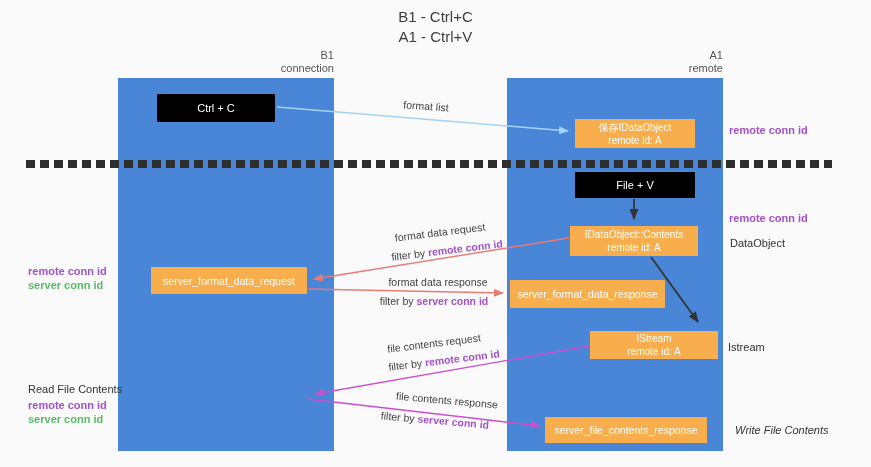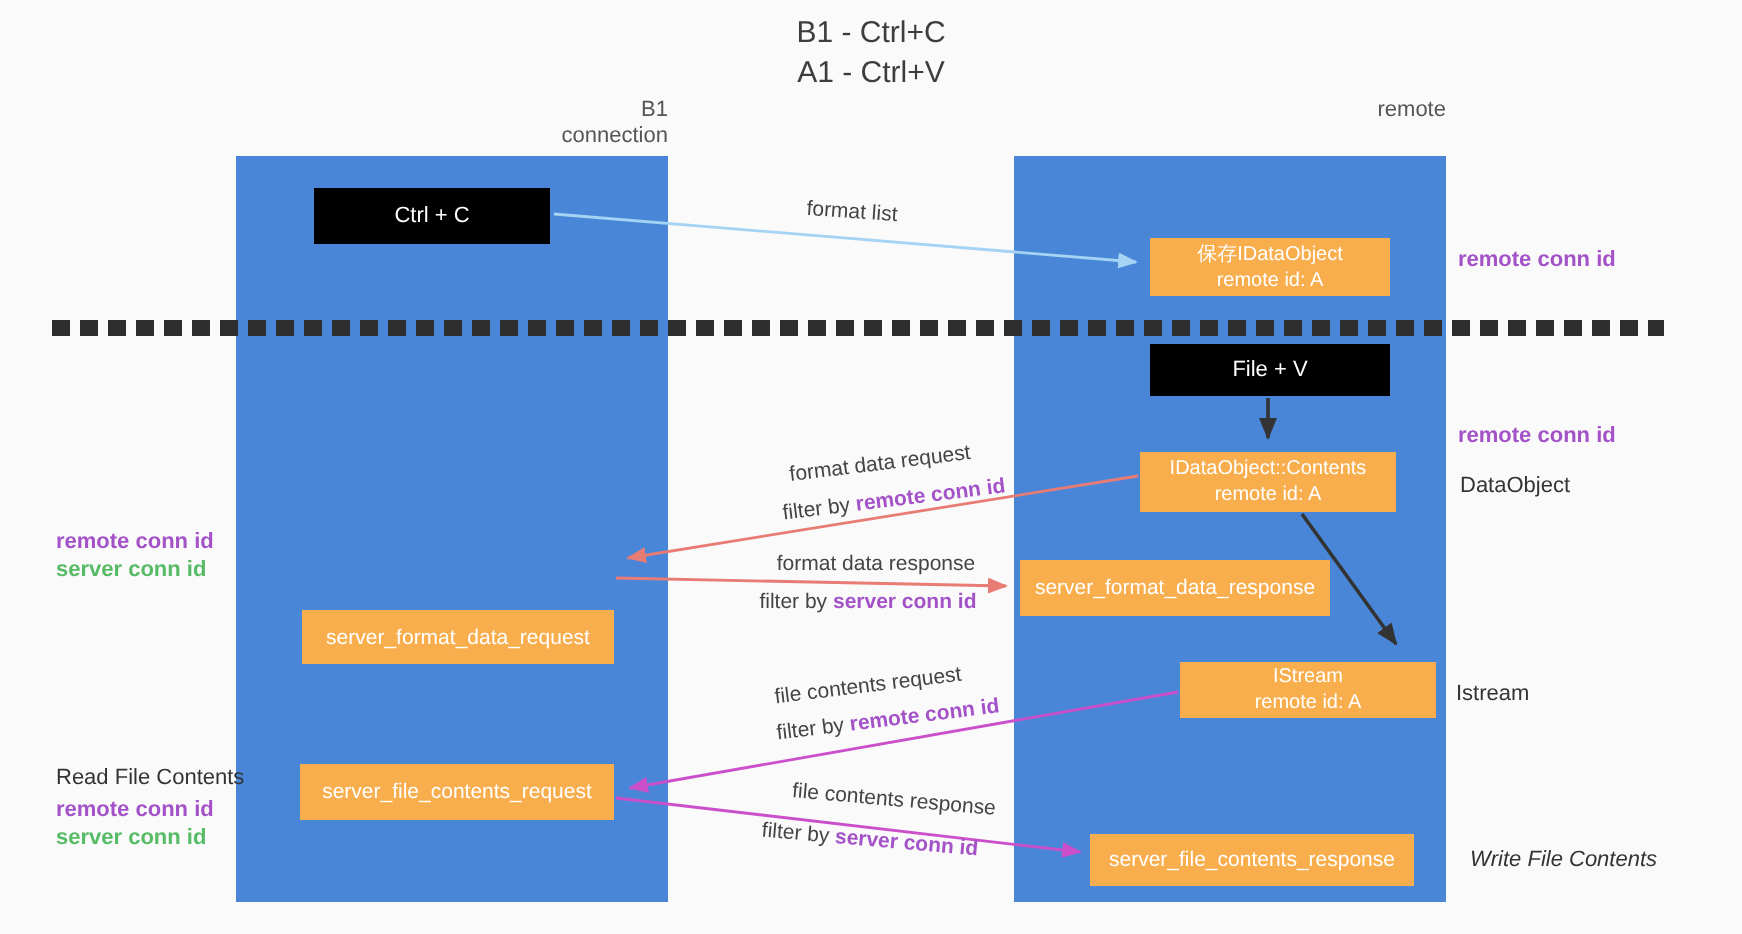--- a/index.html
+++ b/index.html
@@ -71,20 +71,21 @@
   <div class="title">
     <div>B1 - Ctrl+C</div>
     <div>A1 - Ctrl+V</div>
   </div>
 
   <div class="col-header left">
     <div>B1</div>
     <div>connection</div>
   </div>
   <div class="col-header right">
+    <div>A1</div>
     <div>remote</div>
   </div>
 
   <div class="column left"></div>
   <div class="column right"></div>
 
   <div class="dashed-line"></div>
 
   <svg class="arrows">
     <defs>
@@ -121,36 +122,33 @@
 
   <div class="node green" style="left:575px; top:172px; width:120px; height:26px;">
     <div>File + V</div>
   </div>
 
   <div class="node orange" style="left:570px; top:226px; width:128px; height:30px;">
     <div class="l2">IDataObject::Contents</div>
     <div class="l2">remote id: A</div>
   </div>
 
-  <div class="node orange wide" style="left:151px; top:267px; width:156px; height:27px;margin-top:38px;">
+  <div class="node orange wide" style="left:151px; top:267px; width:156px; height:27px;">
     <div>server_format_data_request</div>
   </div>
 
   <div class="node orange wide" style="left:510px; top:280px; width:155px; height:28px;">
     <div>server_format_data_response</div>
   </div>
 
   <div class="node orange" style="left:590px; top:331px; width:128px; height:28px;">
     <div class="l2">IStream</div>
     <div class="l2">remote id: A</div>
   </div>
 
-  <div class="node orange wide" style="left:150px; top:382px; width:157px; height:28px;">
-    <div>server_file_contents_request</div>
-  </div>
 
   <div class="node orange wide" style="left:545px; top:417px; width:162px; height:26px;">
     <div>server_file_contents_response</div>
   </div>
 
   <div class="side-ids purple" style="left:729px; top:123px;">remote conn id</div>
   <div class="side-ids purple" style="left:729px; top:211px;">remote conn id</div>
   <div class="side-label" style="left:730px; top:237px;">DataObject</div>
   <div class="side-label" style="left:728px; top:341px;">Istream</div>
   <div class="side-label" style="left:735px; top:424px;font-style:italic;">Write File Contents</div>

